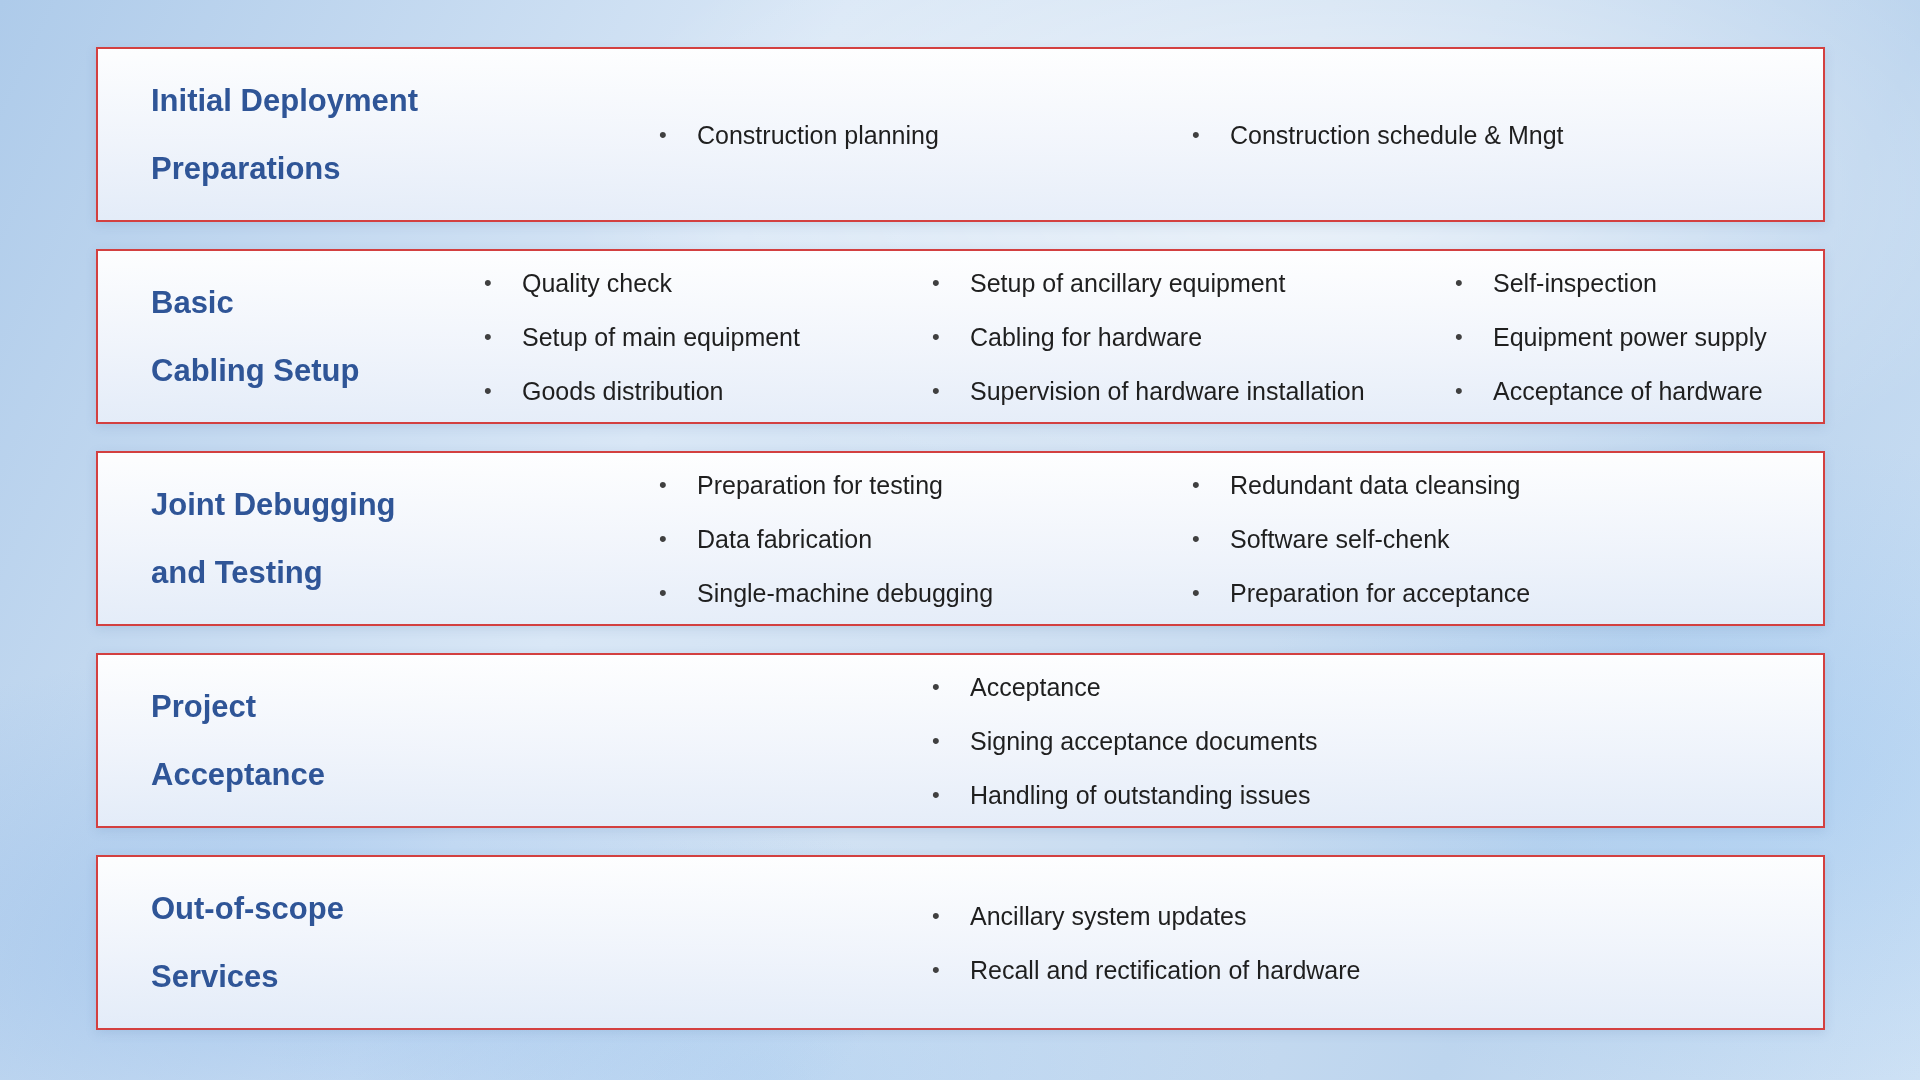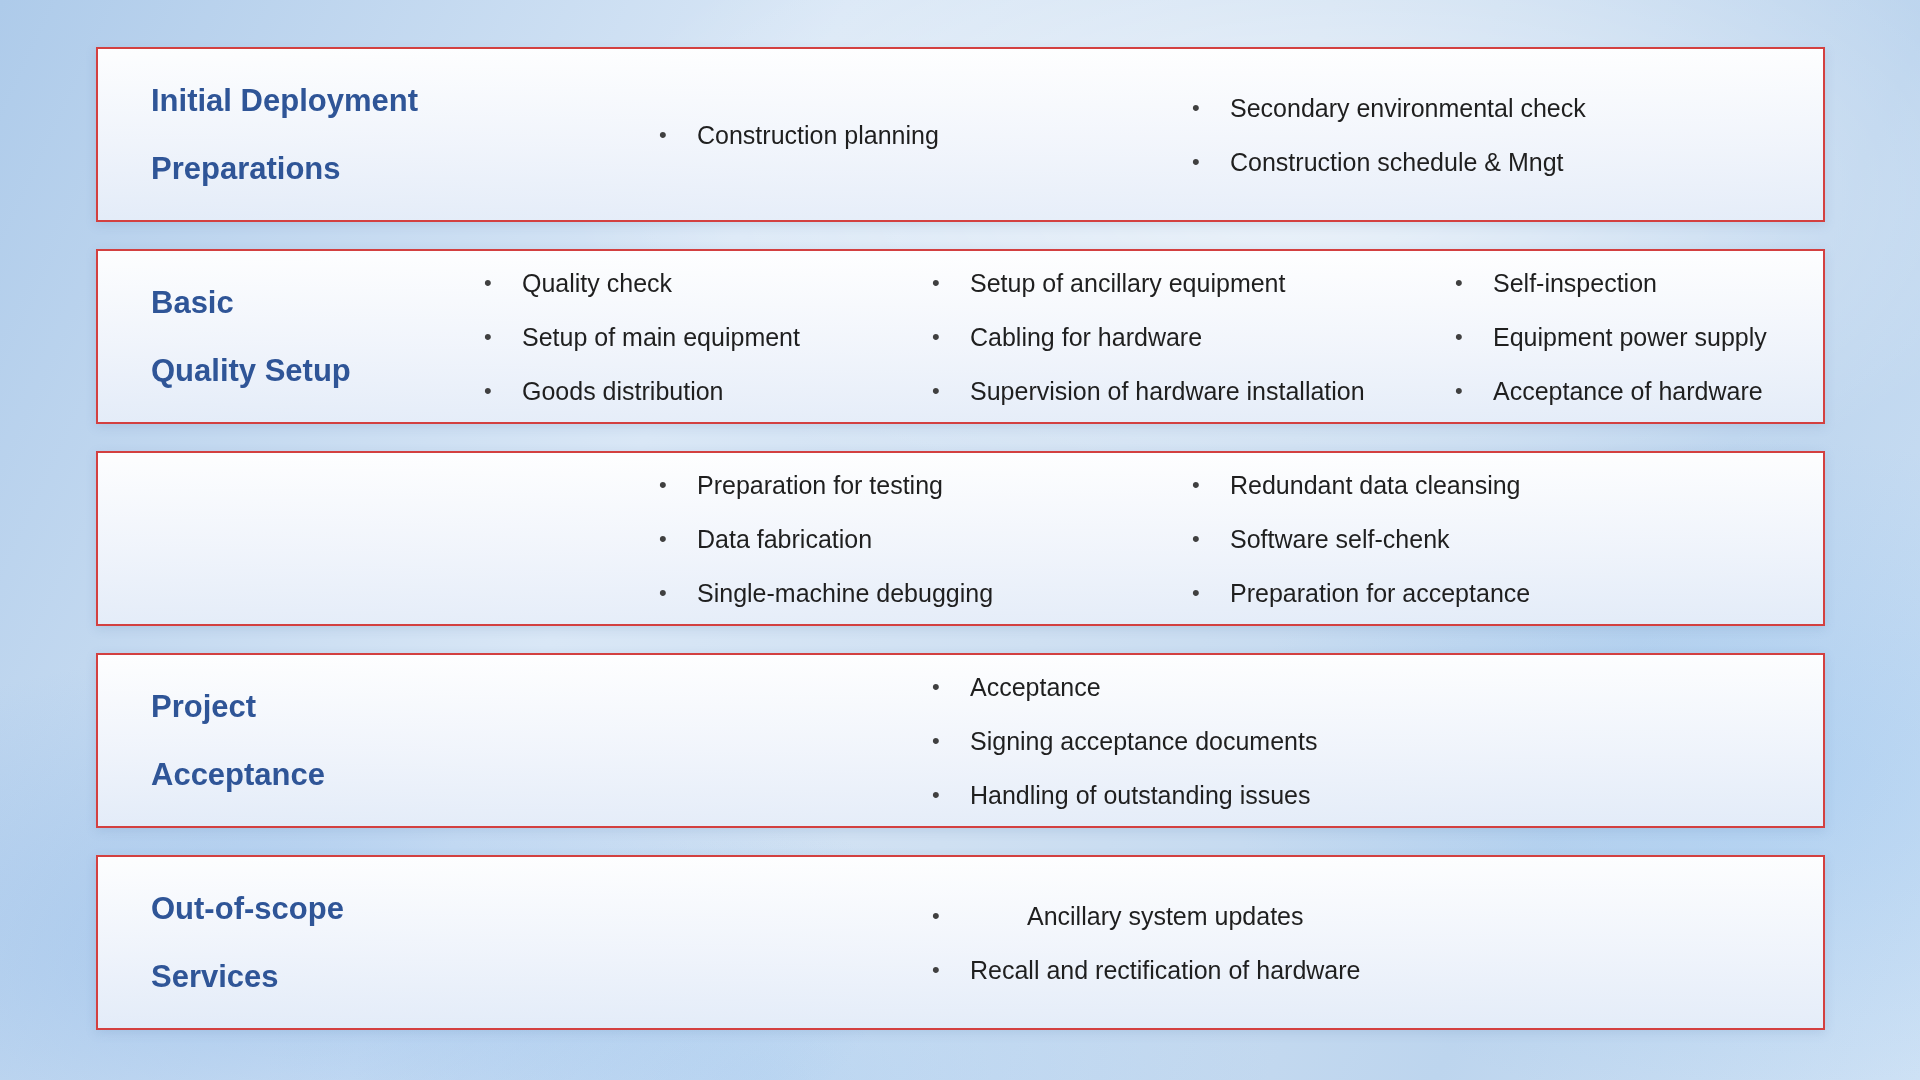--- a/index.html
+++ b/index.html
@@ -77,64 +77,67 @@
   }
 
   .phase-1 .col1 { left: 559px; }
   .phase-1 .col2 { left: 1092px; }
   .phase-2 .col1 { left: 384px; }
   .phase-2 .col2 { left: 832px; }
   .phase-2 .col3 { left: 1355px; }
   .phase-3 .col1 { left: 559px; }
   .phase-3 .col2 { left: 1092px; }
   .phase-4 .col1 { left: 832px; }
-  .phase-5 .col1 { left: 832px; text-align: center; }
+  .phase-5 .col1 { left: 832px; }
 </style>
 </head>
 <body>
 
 <div class="stage">
 
   <section class="phase phase-1">
     <div class="phase-title">
       <div>Initial Deployment</div>
       <div>Preparations</div>
     </div>
     <ul class="col col1">
       <li>Construction planning</li>
     </ul>
     <ul class="col col2">
-      <li>Secondary environmental check</li>
       <li>Construction schedule &amp; Mngt</li>
     </ul>
   </section>
 
   <section class="phase phase-2">
     <div class="phase-title">
       <div>Basic</div>
-      <div>Quality Setup</div>
+      <div>Cabling Setup</div>
     </div>
     <ul class="col col1">
       <li>Quality check</li>
       <li>Setup of main equipment</li>
       <li>Goods distribution</li>
     </ul>
     <ul class="col col2">
       <li>Setup of ancillary equipment</li>
       <li>Cabling for hardware</li>
       <li>Supervision of hardware installation</li>
     </ul>
     <ul class="col col3">
       <li>Self-inspection</li>
       <li>Equipment power supply</li>
       <li>Acceptance of hardware</li>
     </ul>
   </section>
 
   <section class="phase phase-3">
+    <div class="phase-title">
+      <div>Joint Debugging</div>
+      <div>and Testing</div>
+    </div>
     <ul class="col col1">
       <li>Preparation for testing</li>
       <li>Data fabrication</li>
       <li>Single-machine debugging</li>
     </ul>
     <ul class="col col2">
       <li>Redundant data cleansing</li>
       <li>Software self-chenk</li>
       <li>Preparation for acceptance</li>
     </ul>

